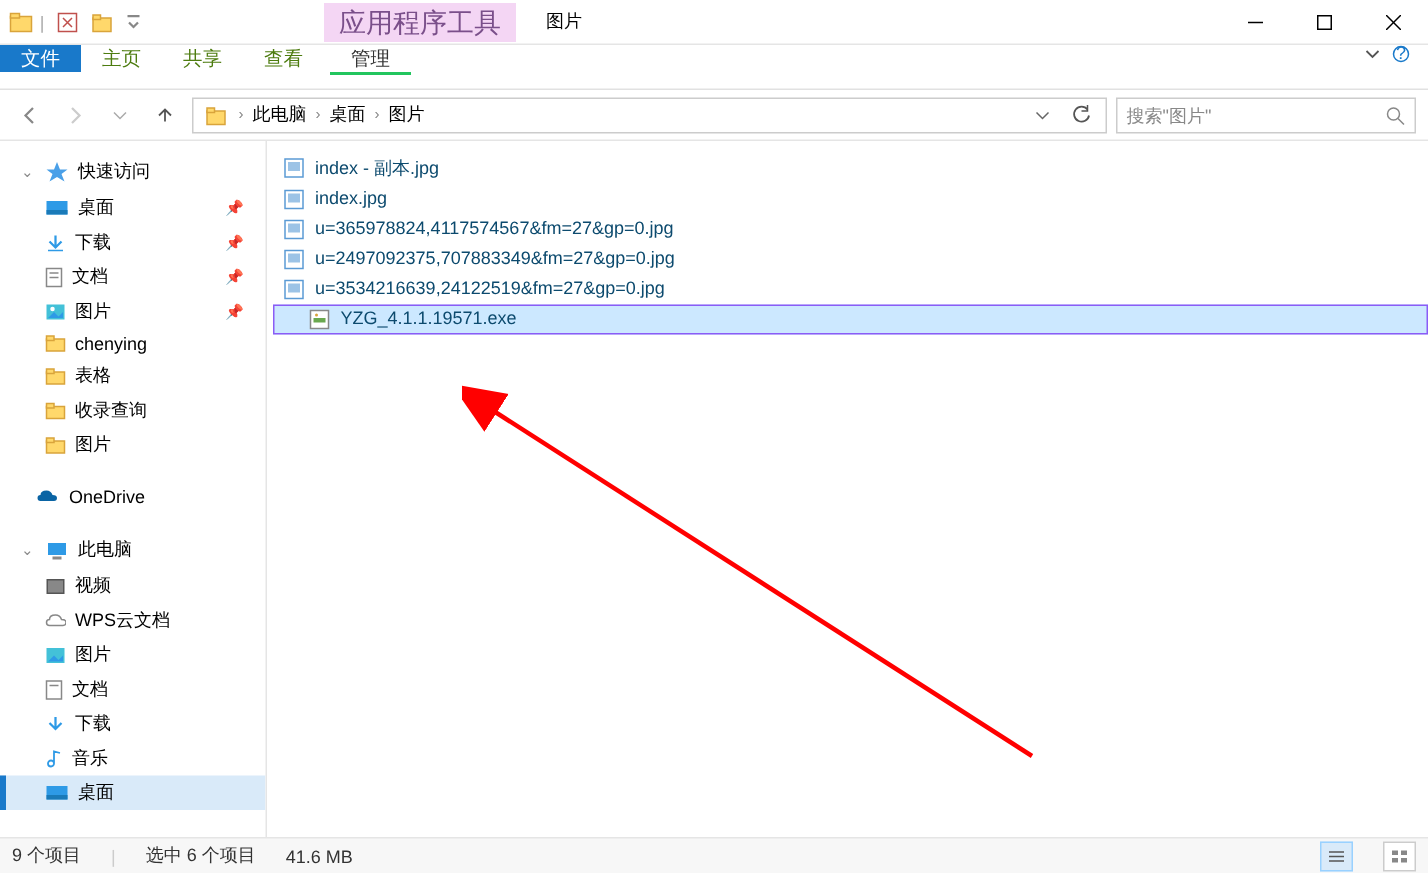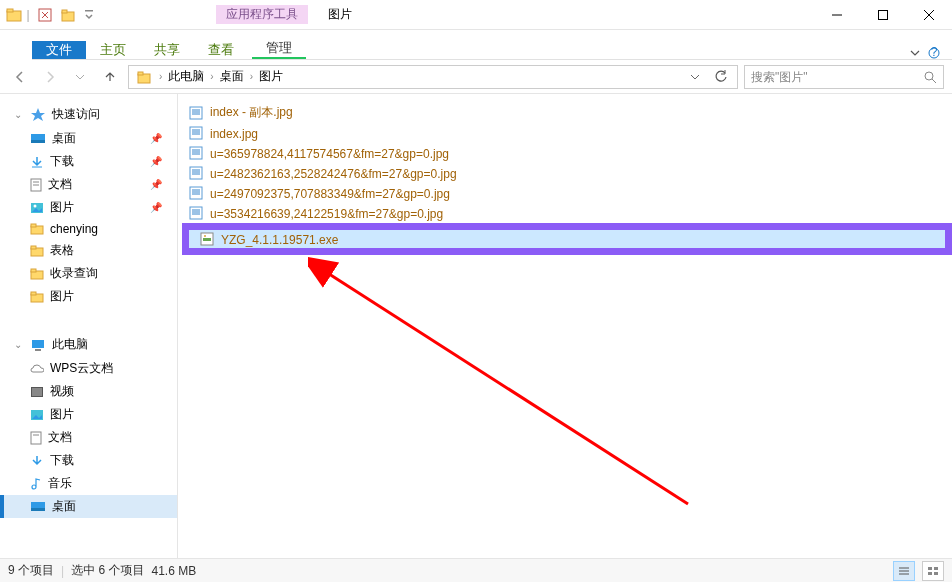--- a/index.html
+++ b/index.html
@@ -3,26 +3,26 @@
 <meta charset="utf-8">
 <style>
   * { box-sizing: border-box; margin: 0; padding: 0; font-family: "Microsoft YaHei", "Segoe UI", sans-serif; font-size: 12px; }
   body { width: 952px; height: 582px; background: #fff; overflow: hidden; position: relative; }
 
   .titlebar { height: 30px; display: flex; align-items: center; border-bottom: 1px solid #e5e5e5; background: #fff; }
   .titlebar-left { display: flex; align-items: center; padding-left: 6px; gap: 2px; }
   .folder-qat-icon { width: 16px; height: 16px; display: flex; align-items: center; justify-content: center; }
   .qat-sep { width: 8px; height: 22px; display: flex; align-items: center; justify-content: center; color: #aaa; }
   .qat-item { width: 22px; height: 22px; display: flex; align-items: center; justify-content: center; color: #555; }
-  .app-title-highlight { margin-left: 120px; background: #f4d6f4; padding: 1px 10px; color: #7a4f8a; font-size: 12px; }
+  .app-title-highlight { margin-left: 120px; background: #f4d6f4; padding: 1px 10px; color: #7a4f8a; font-size: 18px; }
   .image-title { margin-left: 20px; color: #000; font-size: 12px; }
   .titlebar-spacer { flex: 1; }
   .winbtn { width: 46px; height: 30px; display: flex; align-items: center; justify-content: center; color: #333; }
 
-  .ribbon { height: 30px; display: flex; align-items: flex-end; background: #fff; border-bottom: 1px solid #e1e1e1; margin-left: 32px; }
+  .ribbon { height: 30px; display: flex; align-items: flex-start; background: #fff; border-bottom: 1px solid #e1e1e1; }
   .ribbon-tab { padding: 0 14px; display: flex; align-items: center; color: #4d7c0f; font-size: 13px; }
   .ribbon-tab.file { background: #1979ca; color: #fff; }
   .ribbon-tab.purple-border { border-bottom: 2px solid #22c55e; color: #333; }
   .ribbon-spacer { flex: 1; }
   .ribbon-help { width: 48px; display: flex; align-items: center; justify-content: flex-end; padding-right: 12px; color: #555; gap: 8px; }
 
   .addrbar { height: 34px; display: flex; align-items: center; padding: 0 8px; gap: 6px; border-bottom: 1px solid #e5e5e5; }
   .navbtn { width: 24px; height: 24px; display: flex; align-items: center; justify-content: center; color: #888; }
   .navbtn.disabled { color: #bbb; }
   .addr-path { flex: 1; height: 24px; border: 1px solid #ccc; display: flex; align-items: center; padding: 0 4px; gap: 2px; }
@@ -37,25 +37,25 @@
   .navpane { width: 178px; border-right: 1px solid #e5e5e5; overflow-y: auto; padding: 8px 0; }
   .nav-group-title { display: flex; align-items: center; padding: 4px 4px 4px 14px; gap: 6px; color: #000; font-size: 12px; }
   .nav-group-title .chev { color: #888; font-size: 10px; width: 10px; }
   .nav-item { display: flex; align-items: center; padding: 3px 4px 3px 30px; gap: 6px; color: #000; font-size: 12px; position: relative; }
   .nav-item.selected { background: #d9eaf9; }
   .nav-item.selected::before { content: ""; position: absolute; left: 0; top: 0; bottom: 0; width: 4px; background: #1979ca; }
   .pin { margin-left: auto; margin-right: 10px; color: #888; font-size: 10px; }
   .nav-sep { height: 12px; }
 
   .filelist { flex: 1; padding: 8px 0; overflow: auto; position: relative; }
-  .file-row { display: flex; align-items: flex-end; gap: 6px; padding: 2px 6px; margin-left: 4px; font-size: 13px; color: #a16207; }
-  .file-row.selected { background: #cce8ff; border: 7px solid #8b5cf6; padding: 1px 10px; }
+  .file-row { display: flex; align-items: flex-start; gap: 6px; padding: 2px 6px; margin-left: 4px; font-size: 13px; color: #0c4a6e; }
+  .file-row.selected { background: #cce8ff; border: 1px solid #8b5cf6; padding: 1px 22px; }
   .file-icon { width: 16px; height: 16px; display: flex; align-items: center; justify-content: center; }
 
-  .statusbar { height: 24px; border-top: 1px solid #e5e5e5; display: flex; align-items: center; padding: 0 8px; gap: 7px; color: #333; font-size: 12px; background: #f7f7f7; }
+  .statusbar { height: 24px; border-top: 1px solid #e5e5e5; display: flex; align-items: center; padding: 0 8px; gap: 20px; color: #333; font-size: 12px; background: #f7f7f7; }
   .status-sep { color: #ccc; }
   .status-spacer { flex: 1; }
   .viewbtn { width: 22px; height: 20px; border: 1px solid #ccc; display: flex; align-items: center; justify-content: center; background: #fff; }
   .viewbtn.active { background: #d9eaf9; border-color: #99d1ff; }
 
   .annot-arrow { position: absolute; pointer-events: none; }
 
   svg { display: block; }
 </style>
 </head>
@@ -251,41 +251,47 @@
         <span>收录查询</span>
       </div>
     <div class="nav-item">
         <svg width="14" height="12">
           <rect x="1" y="3" width="12" height="8" fill="#ffd86b" stroke="#d9a43b"></rect>
           <rect x="1" y="1" width="5" height="3" fill="#ffd86b" stroke="#d9a43b"></rect>
         </svg>
         <span>图片</span>
       </div>
     <div class="nav-sep"></div>
+    <div class="nav-group-title" style="padding-left:24px">
+      <svg width="16" height="12">
+          <path d="M3 9 Q1 9 1 7 Q1 5 3 5 Q3 2 7 2 Q10 2 11 5 Q14 5 14 7 Q14 9 12 9 Z" fill="#0a64a4"></path>
+        </svg>
+      <span>OneDrive</span>
+    </div>
     <div class="nav-sep"></div>
     <div class="nav-group-title">
       <span class="chev">⌄</span>
       <svg width="16" height="14">
           <rect x="2" y="2" width="12" height="8" fill="#2e9ae6"></rect>
           <rect x="5" y="11" width="6" height="2" fill="#888"></rect>
         </svg>
       <span>此电脑</span>
     </div>
     <div class="nav-item">
         <svg width="14" height="12">
-          <path d="M3 9 Q1 9 1 7 Q1 5 3 5 Q3 2 7 2 Q10 2 11 5 Q14 5 14 7 Q14 9 12 9 Z" fill="none" stroke="#888"></path>
-        </svg>
-        <span>WPS云文档</span>
-      </div>
-    <div class="nav-item">
-        <svg width="14" height="12">
           <rect x="1" y="1" width="12" height="10" fill="#555"></rect>
           <rect x="2" y="2" width="10" height="8" fill="#888"></rect>
         </svg>
         <span>视频</span>
+      </div>
+    <div class="nav-item">
+        <svg width="14" height="12">
+          <path d="M3 9 Q1 9 1 7 Q1 5 3 5 Q3 2 7 2 Q10 2 11 5 Q14 5 14 7 Q14 9 12 9 Z" fill="none" stroke="#888"></path>
+        </svg>
+        <span>WPS云文档</span>
       </div>
     <div class="nav-item">
         <svg width="14" height="12">
           <rect x="1" y="1" width="12" height="10" fill="#43c1d8"></rect>
           <path d="M2 10 L6 6 L9 9 L12 6 L12 10 Z" fill="#2e9ae6"></path>
         </svg>
         <span>图片</span>
       </div>
     <div class="nav-item">
         <svg width="12" height="14">
@@ -335,29 +341,20 @@
         <span>index.jpg</span>
       </div>
     <div class="file-row">
         <span class="file-icon">
           <svg width="14" height="14">
             <rect x="1" y="1" width="12" height="12" fill="#fff" stroke="#5b9bd5"></rect>
             <rect x="3" y="3" width="8" height="6" fill="#9cc3e6"></rect>
           </svg>
         </span>
         <span>u=365978824,4117574567&amp;fm=27&amp;gp=0.jpg</span>
-      </div>
-    <div class="file-row">
-        <span class="file-icon">
-          <svg width="14" height="14">
-            <rect x="1" y="1" width="12" height="12" fill="#fff" stroke="#5b9bd5"></rect>
-            <rect x="3" y="3" width="8" height="6" fill="#9cc3e6"></rect>
-          </svg>
-        </span>
-        <span>u=2482362163,2528242476&amp;fm=27&amp;gp=0.jpg</span>
       </div>
     <div class="file-row">
         <span class="file-icon">
           <svg width="14" height="14">
             <rect x="1" y="1" width="12" height="12" fill="#fff" stroke="#5b9bd5"></rect>
             <rect x="3" y="3" width="8" height="6" fill="#9cc3e6"></rect>
           </svg>
         </span>
         <span>u=2497092375,707883349&amp;fm=27&amp;gp=0.jpg</span>
       </div>

